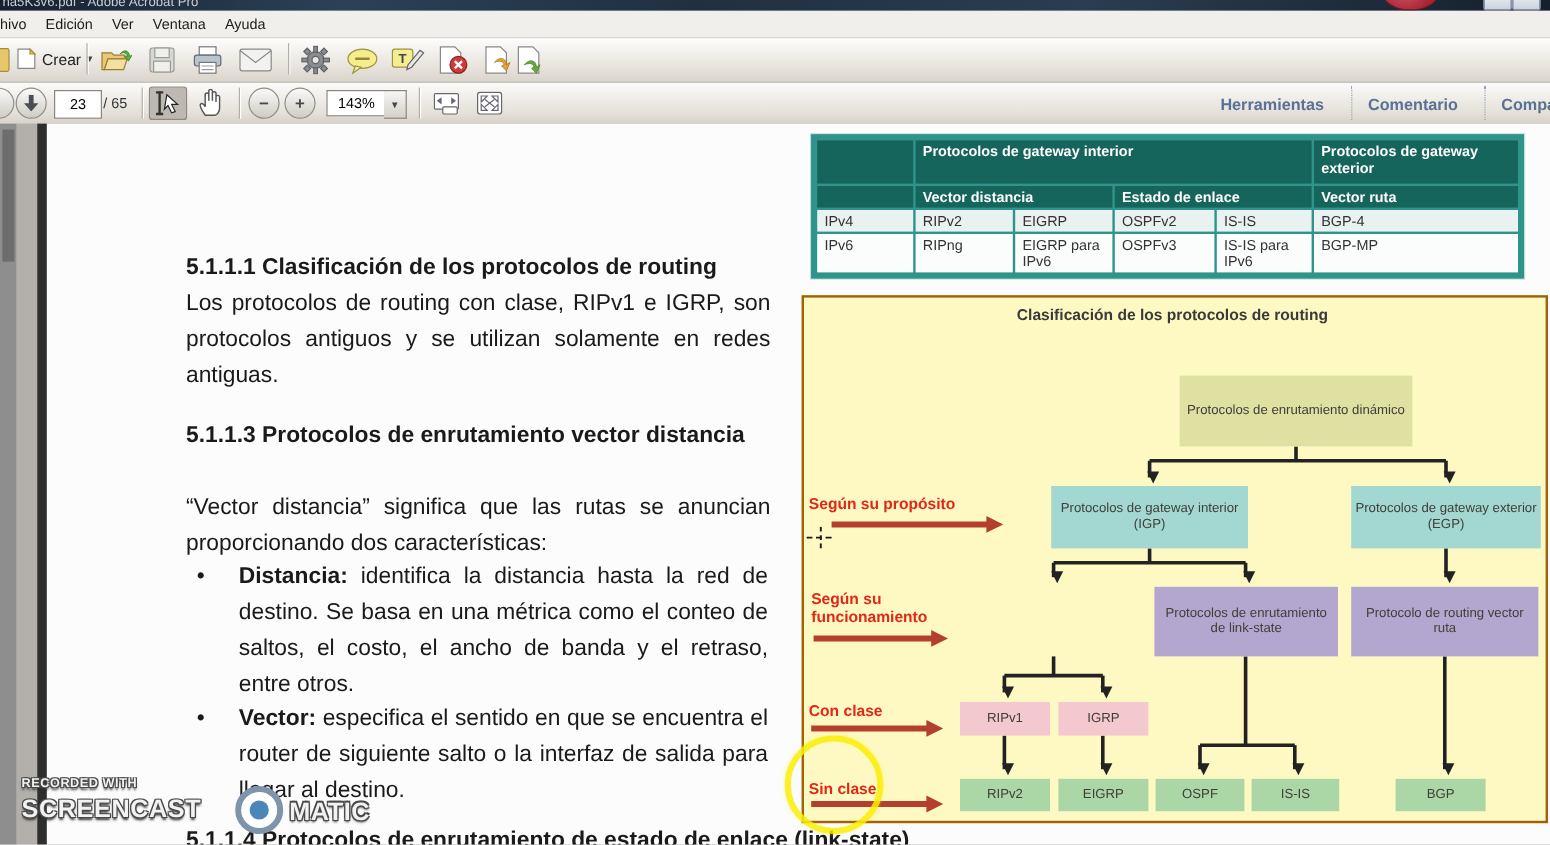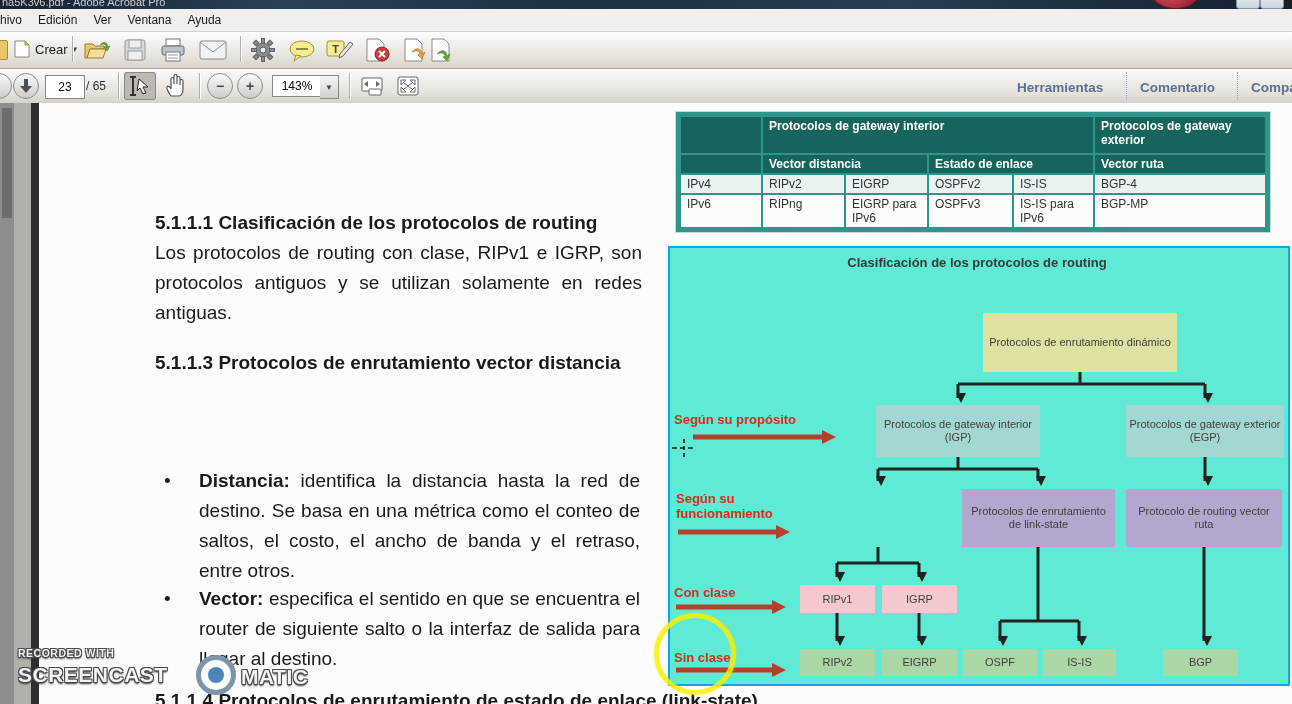--- a/index.html
+++ b/index.html
@@ -60,21 +60,21 @@
   
   #ptable{left:676px;top:9px;border-collapse:separate;border-spacing:2px;
     background:#2f948a;border:3px solid #2f948a;box-shadow:0 0 0 1px #bfdeda;}
   #ptable td{font-size:12px;color:#333;background:#fbfdfd;padding:2px 6px;vertical-align:top;}
   #ptable td.hd{background:#16655c;color:#fff;font-weight:bold;}
   #ptable tr.r1 td{background:#e9f2f1;}
   #ptable col.c0{width:80px;} #ptable col.c1{width:81px;} #ptable col.c2{width:81px;}
   #ptable col.c3{width:83px;} #ptable col.c4{width:79px;} #ptable col.c5{width:170px;}
 
   
-  #diagram{left:668px;top:143px;width:618px;height:436px;border:2px solid #0ea5e9;background:#5eead4;}
+  #diagram{left:668px;top:143px;width:618px;height:436px;border:2px solid #a16207;background:#fef9c3;}
   #diag-title{left:0;top:7px;width:614px;text-align:center;font-size:13px;font-weight:bold;color:#3a3a3a;}
   .node{display:flex;align-items:center;justify-content:center;text-align:center;
     font-size:11px;color:#40403a;line-height:13px;padding:2px;box-sizing:border-box;}
   .n-yellow{background:#dfe1a3;}
   .n-teal{background:#a3d7d1;}
   .n-purple{background:#b4a7cf;}
   .n-pink{background:#f3c8cf;}
   .n-green{background:#aad7a5;}
   .red-label{position:absolute;font-size:13px;font-weight:bold;color:#e02818;line-height:15px;}
 
@@ -275,20 +275,21 @@
       <div class="abs" id="strip1-thumb"></div>
     </div>
     <div class="abs" id="strip2"></div>
     <div class="abs" id="pageedge"></div>
 
 
     <div class="abs pdf pdf-h" style="left:155px;top:105px;width:487px;">5.1.1.1 Clasificación de los protocolos de routing</div>
     <div class="abs pdf" style="left:155px;top:135px;width:487px;">Los protocolos de routing con clase, RIPv1 e IGRP, son protocolos antiguos y se utilizan solamente en redes antiguas.</div>
 
     <div class="abs pdf pdf-h" style="left:155px;top:245px;width:487px;">5.1.1.3 Protocolos de enrutamiento vector distancia</div>
+    <div class="abs pdf" style="left:155px;top:305px;width:487px;">“Vector distancia” significa que las rutas se anuncian proporcionando dos características:</div>
 
     <div class="abs pdf bullet-dot" style="left:164px;top:363px;">•</div>
     <div class="abs pdf" style="left:199px;top:363px;width:441px;"><span class="pdf-h">Distancia:</span><span> identifica la distancia hasta la red de destino. Se basa en una métrica como el conteo de saltos, el costo, el ancho de banda y el retraso, entre otros.</span></div>
 
     <div class="abs pdf bullet-dot" style="left:164px;top:481px;">•</div>
     <div class="abs pdf" style="left:199px;top:481px;width:441px;"><span class="pdf-h">Vector:</span><span> especifica el sentido en que se encuentra el router de siguiente salto o la interfaz de salida para llegar al destino.</span></div>
 
     <div class="abs pdf pdf-h" style="left:155px;top:583px;width:700px;white-space:nowrap;">5.1.1.4 Protocolos de enrutamiento de estado de enlace (link-state)</div>
 
     <table class="abs" id="ptable">

